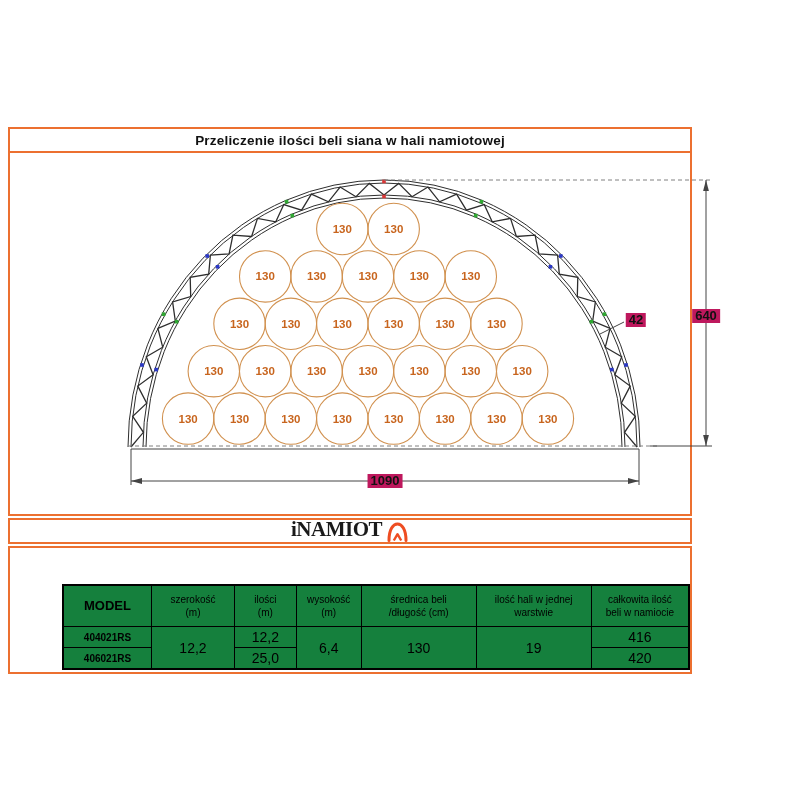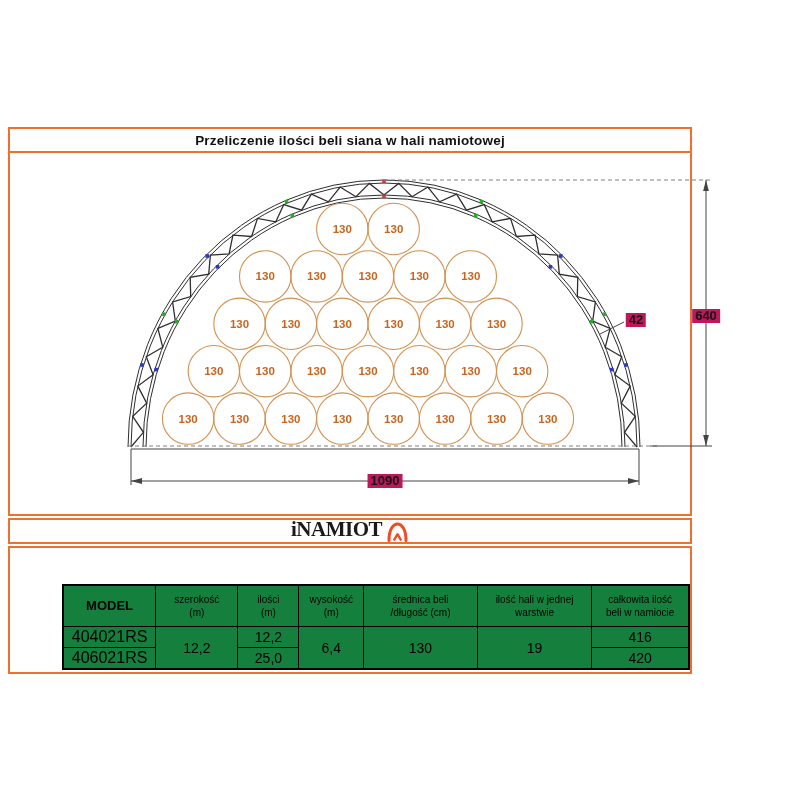--- a/index.html
+++ b/index.html
@@ -30,21 +30,21 @@
     table-layout:fixed;font-size:14px;color:#000;background:#15803d;
   }
   #spec-table th,#spec-table td{
     border:1px solid #000;text-align:center;vertical-align:middle;
     padding:0;overflow:hidden;white-space:nowrap;
   }
   #spec-table{border:2px solid #000;}
   #spec-table thead th{font-weight:normal;font-size:10px;line-height:13.5px;height:40px;}
   #spec-table thead th.model-h{font-weight:bold;font-size:13px;}
   #spec-table tbody td{height:20px;}
-  td.model-cell{font-weight:normal;font-size:16px;}
+  td.model-cell{font-weight:bold;font-size:10px;}
 </style>
 </head>
 <body>
 
 <div class="obox" id="title-box">
   <span class="t">Przeliczenie ilości beli siana w hali namiotowej</span>
 </div>
 
 <div class="obox" id="diagram-box">
   <div id="diagram-wrap">

